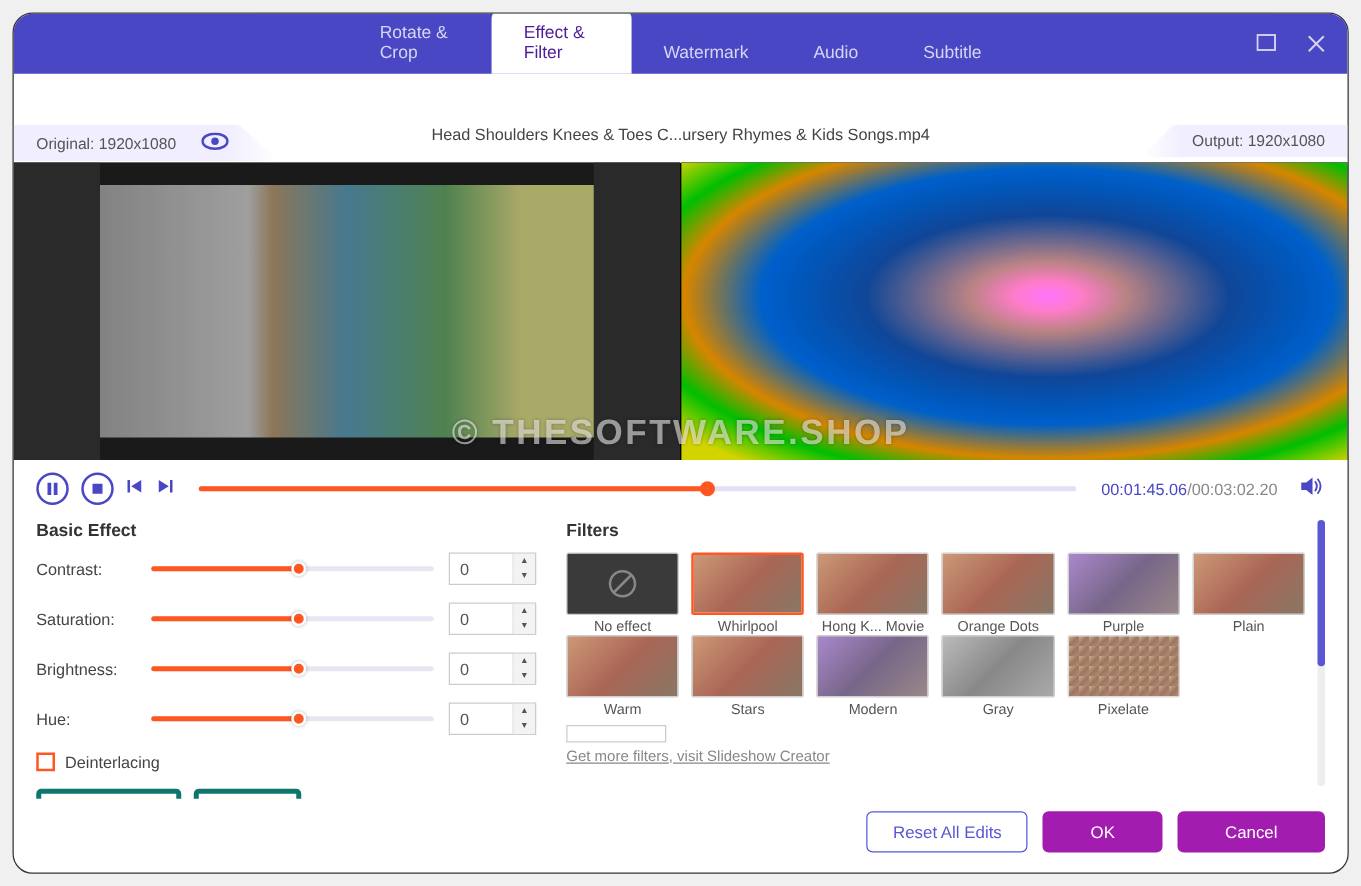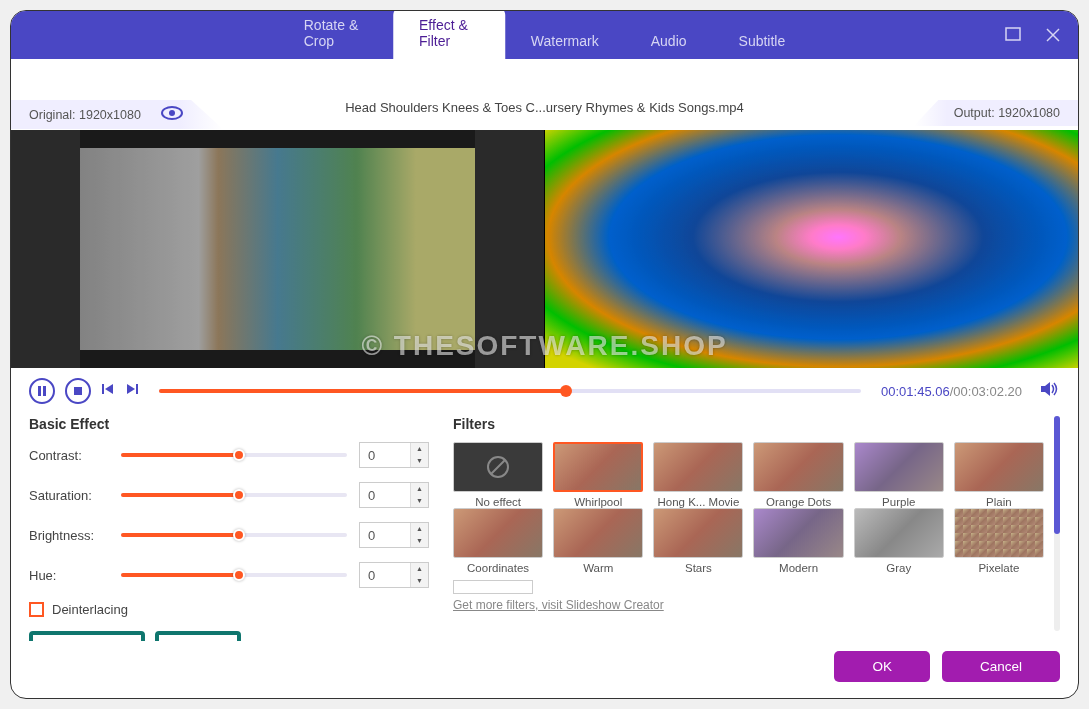--- a/index.html
+++ b/index.html
@@ -256,24 +256,20 @@
             <div class="filter-item">
               <div class="filter-thumb th-purple"></div>
               <div class="filter-name">Purple</div>
             </div>
             <div class="filter-item">
               <div class="filter-thumb th-warm"></div>
               <div class="filter-name">Plain</div>
             </div>
             <div class="filter-item">
               <div class="filter-thumb th-warm"></div>
-              <div class="filter-name">Coordinates</div>
-            </div>
-            <div class="filter-item">
-              <div class="filter-thumb th-warm"></div>
               <div class="filter-name">Warm</div>
             </div>
             <div class="filter-item">
               <div class="filter-thumb th-warm"></div>
               <div class="filter-name">Stars</div>
             </div>
             <div class="filter-item">
               <div class="filter-thumb th-purple"></div>
               <div class="filter-name">Modern</div>
             </div>
@@ -289,16 +285,17 @@
         <div class="more-bar"></div>
         <a class="filter-more">Get more filters, visit Slideshow Creator</a>
       </div>
       <div class="scroll-col">
           <div class="scroll-thumb"></div>
         </div>
     </div>
   </div>
 
   <div class="footer">
+    <button class="ghost-btn">Reset All Edits</button>
     <button class="primary-btn">OK</button>
     <button class="primary-btn">Cancel</button>
   </div>
 </div>
 
 </body></html>

